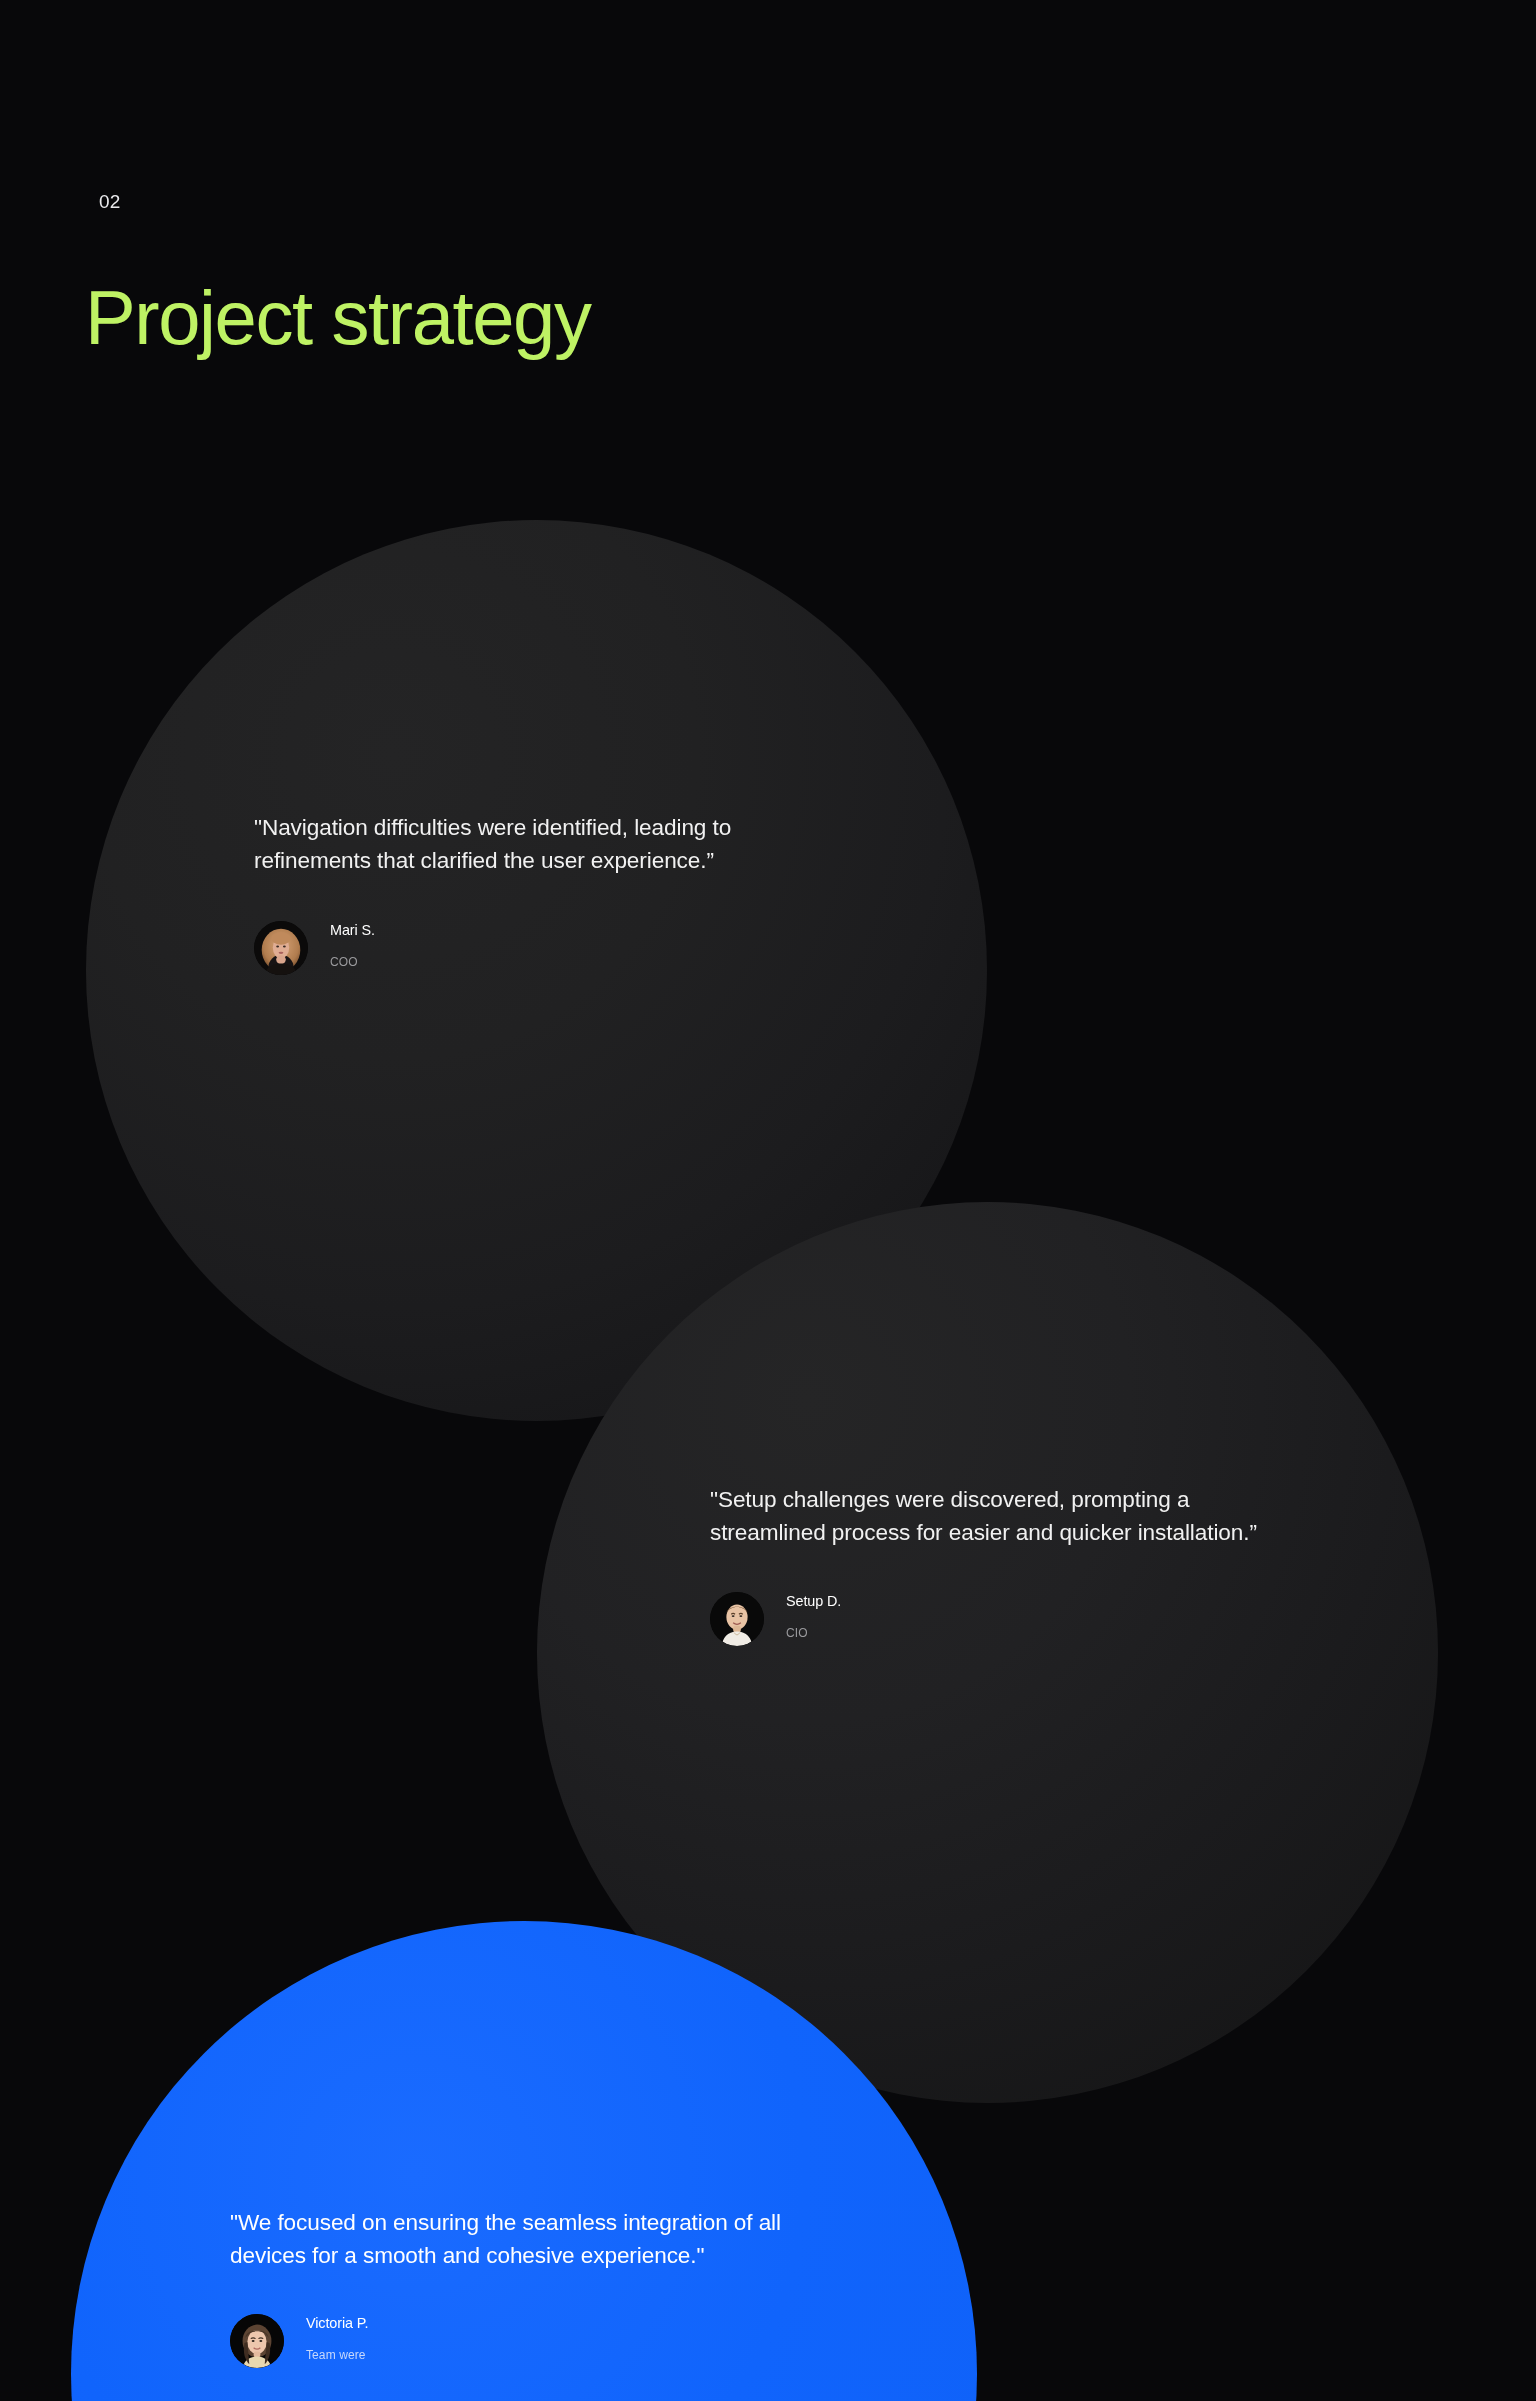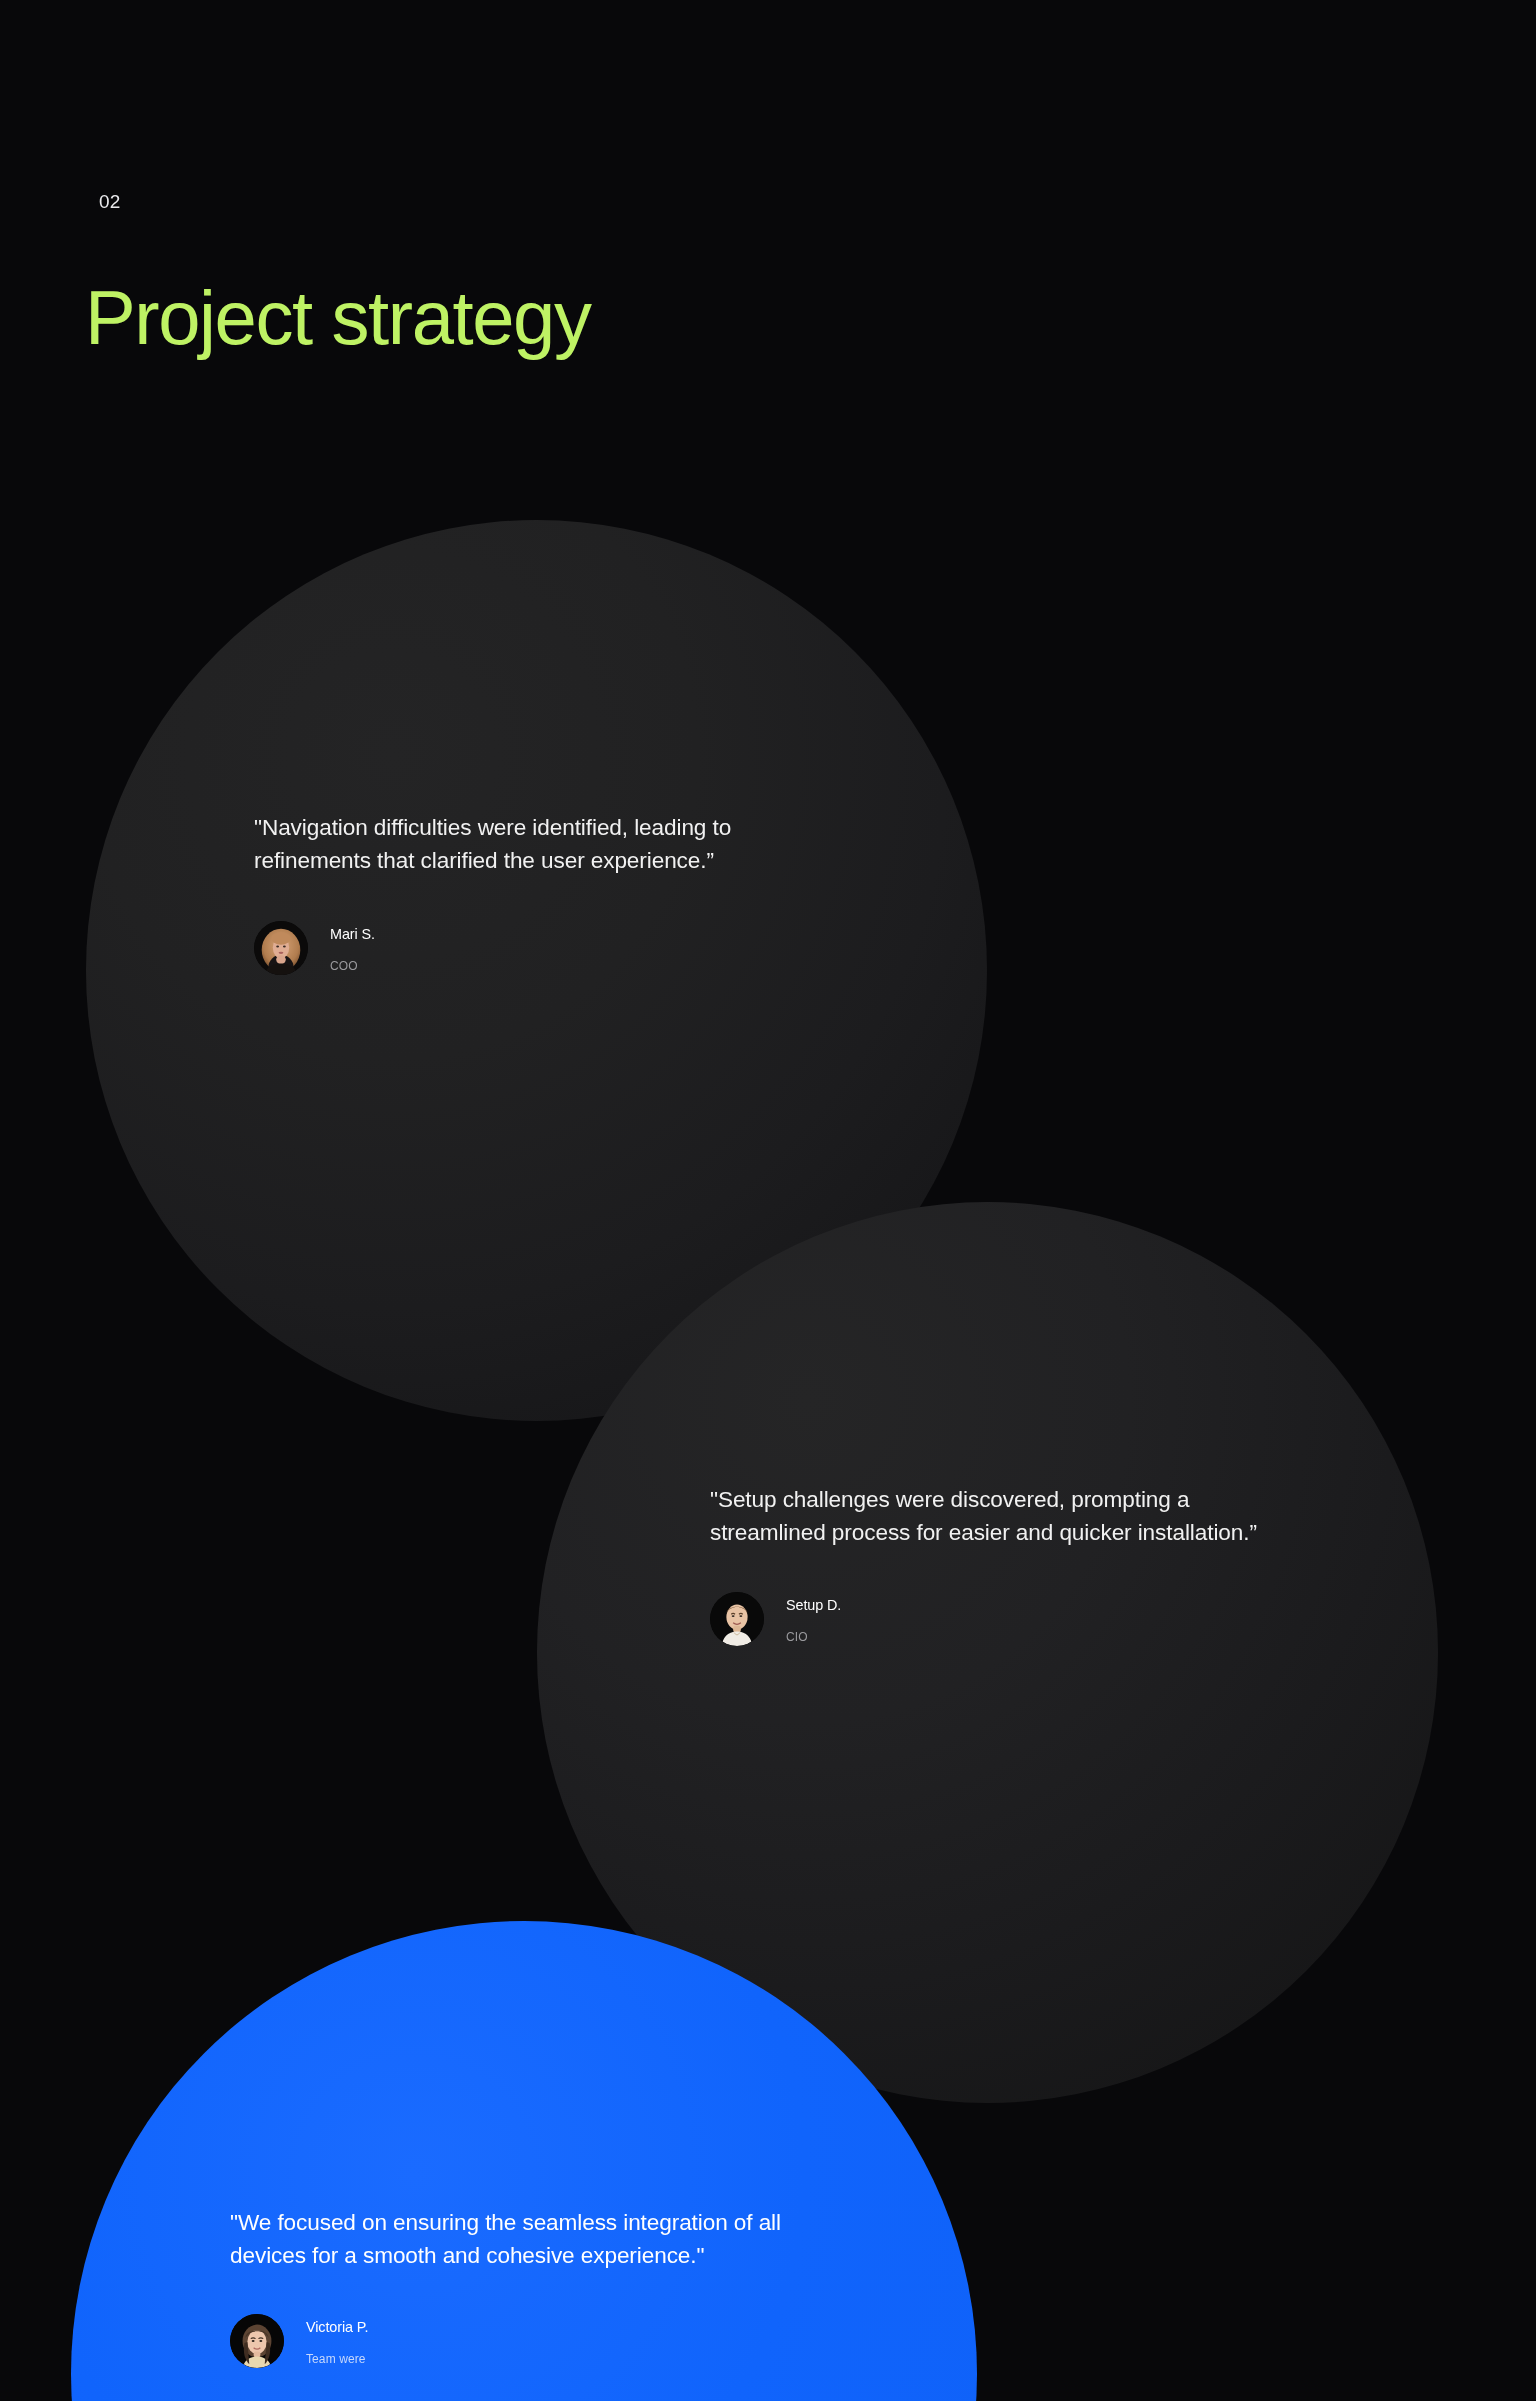--- a/index.html
+++ b/index.html
@@ -41,21 +41,21 @@
   }
 
   
   .quote-block{position:absolute;}
   .quote-text{
     font-size:22.6px;line-height:1.45;font-weight:400;
     color:#f1f1f1;letter-spacing:-0.1px;
   }
   .quote-text.on-blue{color:#ffffff;}
 
-  .author{display:flex;align-items:flex-end;margin-top:43px;}
+  .author{display:flex;align-items:flex-start;margin-top:43px;}
   .avatar{
     width:54px;height:54px;border-radius:50%;flex:0 0 auto;
     overflow:hidden;position:relative;background:#0a0a0a;
   }
 
   .author-meta{margin-left:22px;display:flex;flex-direction:column;justify-content:center;}
   .author-name{font-size:14.4px;line-height:1.25;color:#ffffff;font-weight:400;letter-spacing:-0.1px;}
   .author-role{font-size:12px;line-height:1.3;color:#9a9a9d;font-weight:400;margin-top:16px;letter-spacing:0.1px;}
   .author-role.on-blue{color:#c7d8fb;}
 

